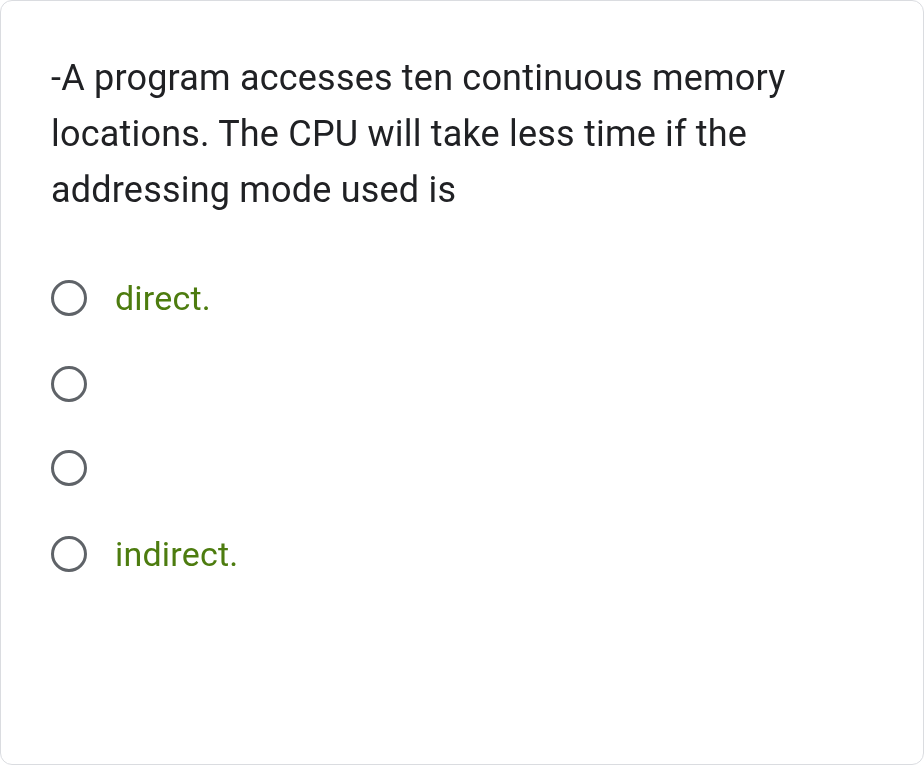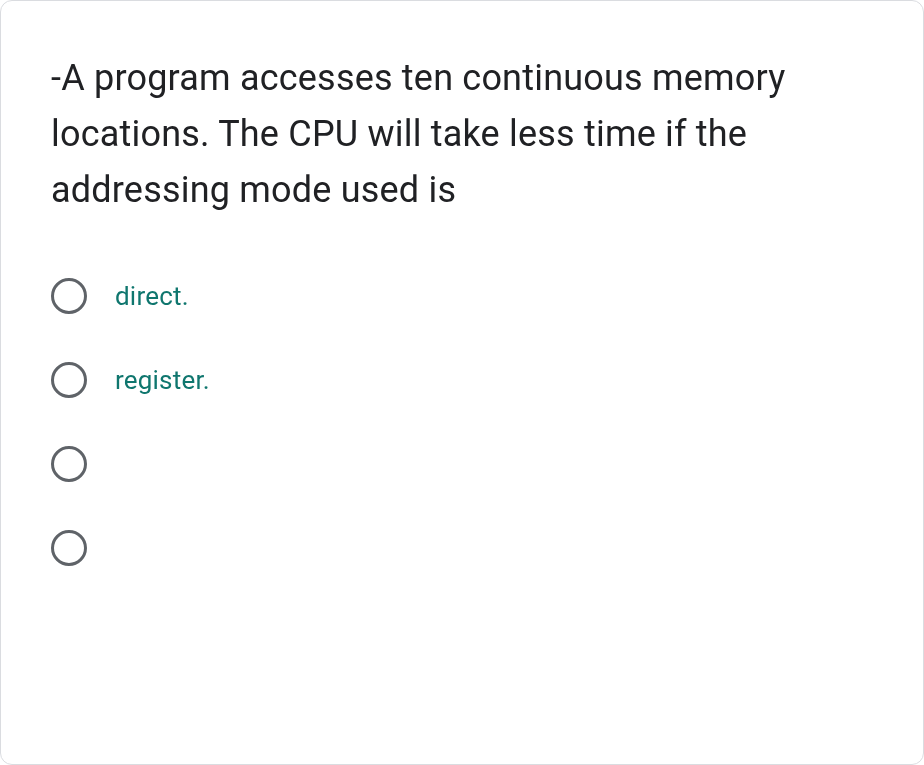--- a/index.html
+++ b/index.html
@@ -37,39 +37,39 @@
     cursor: pointer;
   }
   .radio {
     width: 36px;
     height: 36px;
     border: 3.5px solid #5f6368;
     border-radius: 50%;
     flex-shrink: 0;
   }
   .option-label {
-    font-size: 26px;
-    color: #0f766e;
+    font-size: 34px;
+    color: #4d7c0f;
     letter-spacing: 0.2px;
   }
 </style>
 </head>
 <body>
 
 <div class="card">
   <div class="question">-A program accesses ten continuous memory locations. The CPU will take less time if the addressing mode used is</div>
   <div class="options">
     <div class="option">
       <span class="radio"></span>
       <span class="option-label">direct.</span>
     </div>
     <div class="option">
       <span class="radio"></span>
-      <span class="option-label">register.</span>
     </div>
     <div class="option">
       <span class="radio"></span>
     </div>
     <div class="option">
       <span class="radio"></span>
+      <span class="option-label">indirect.</span>
     </div>
   </div>
 </div>
 
 </body></html>

